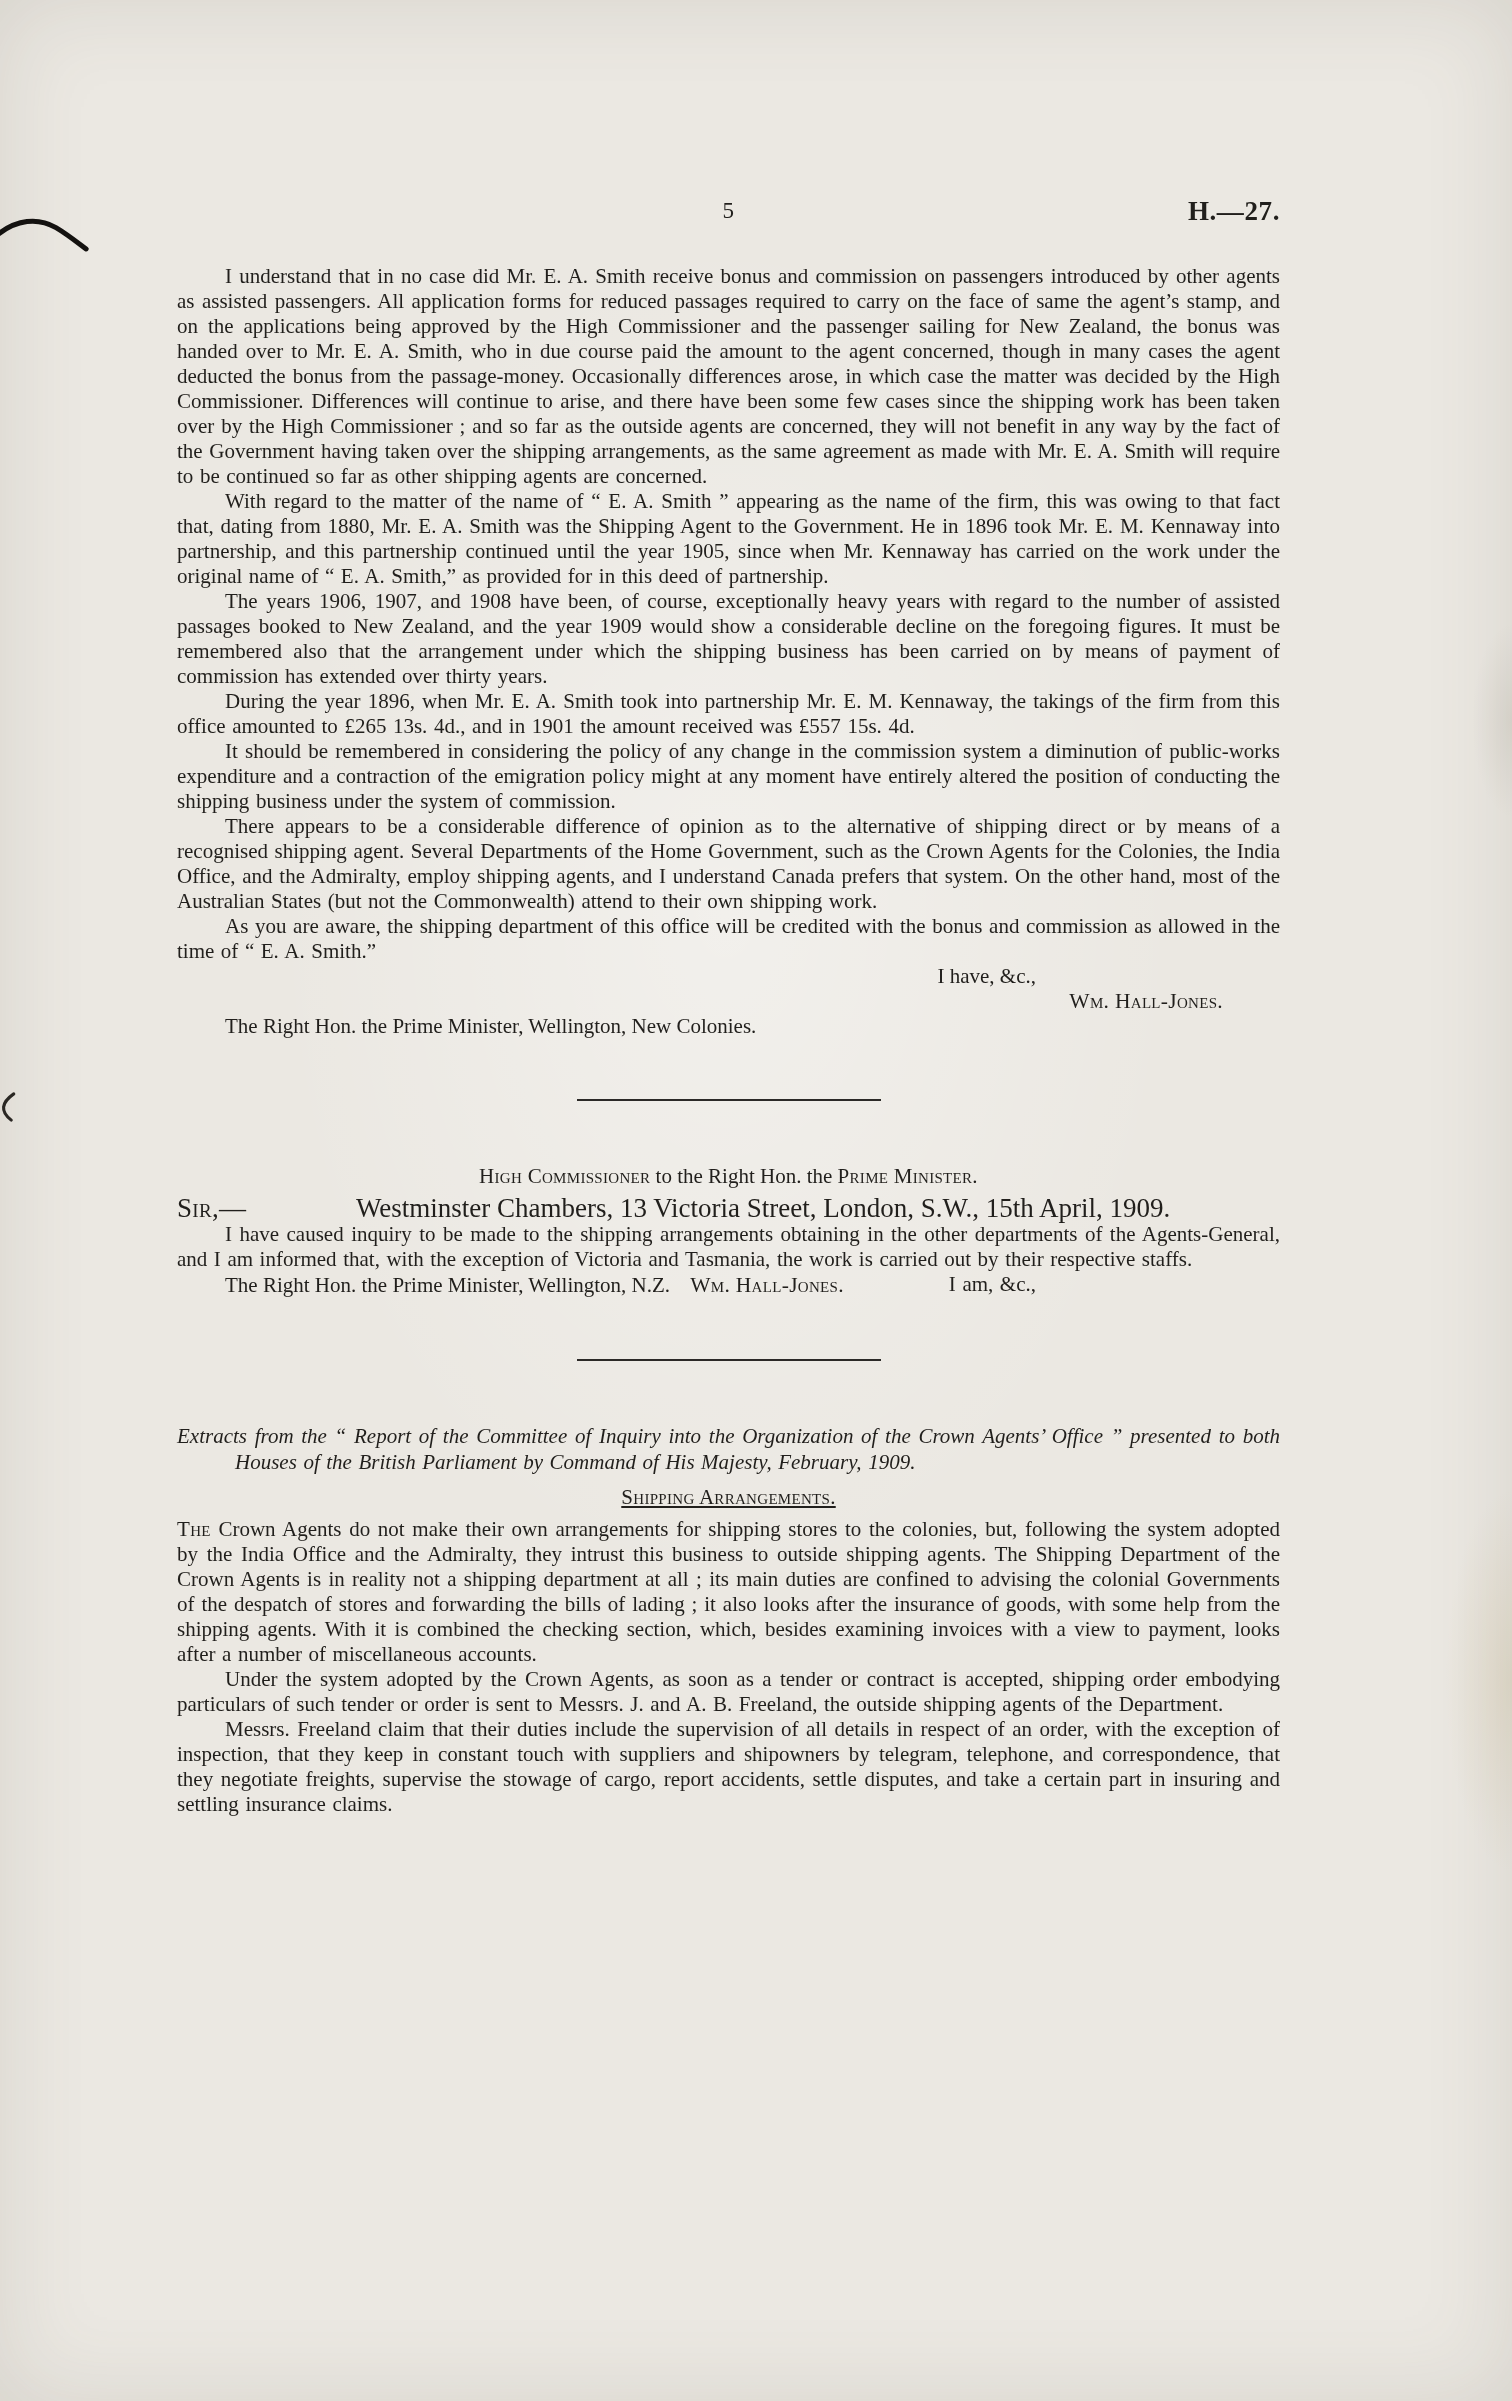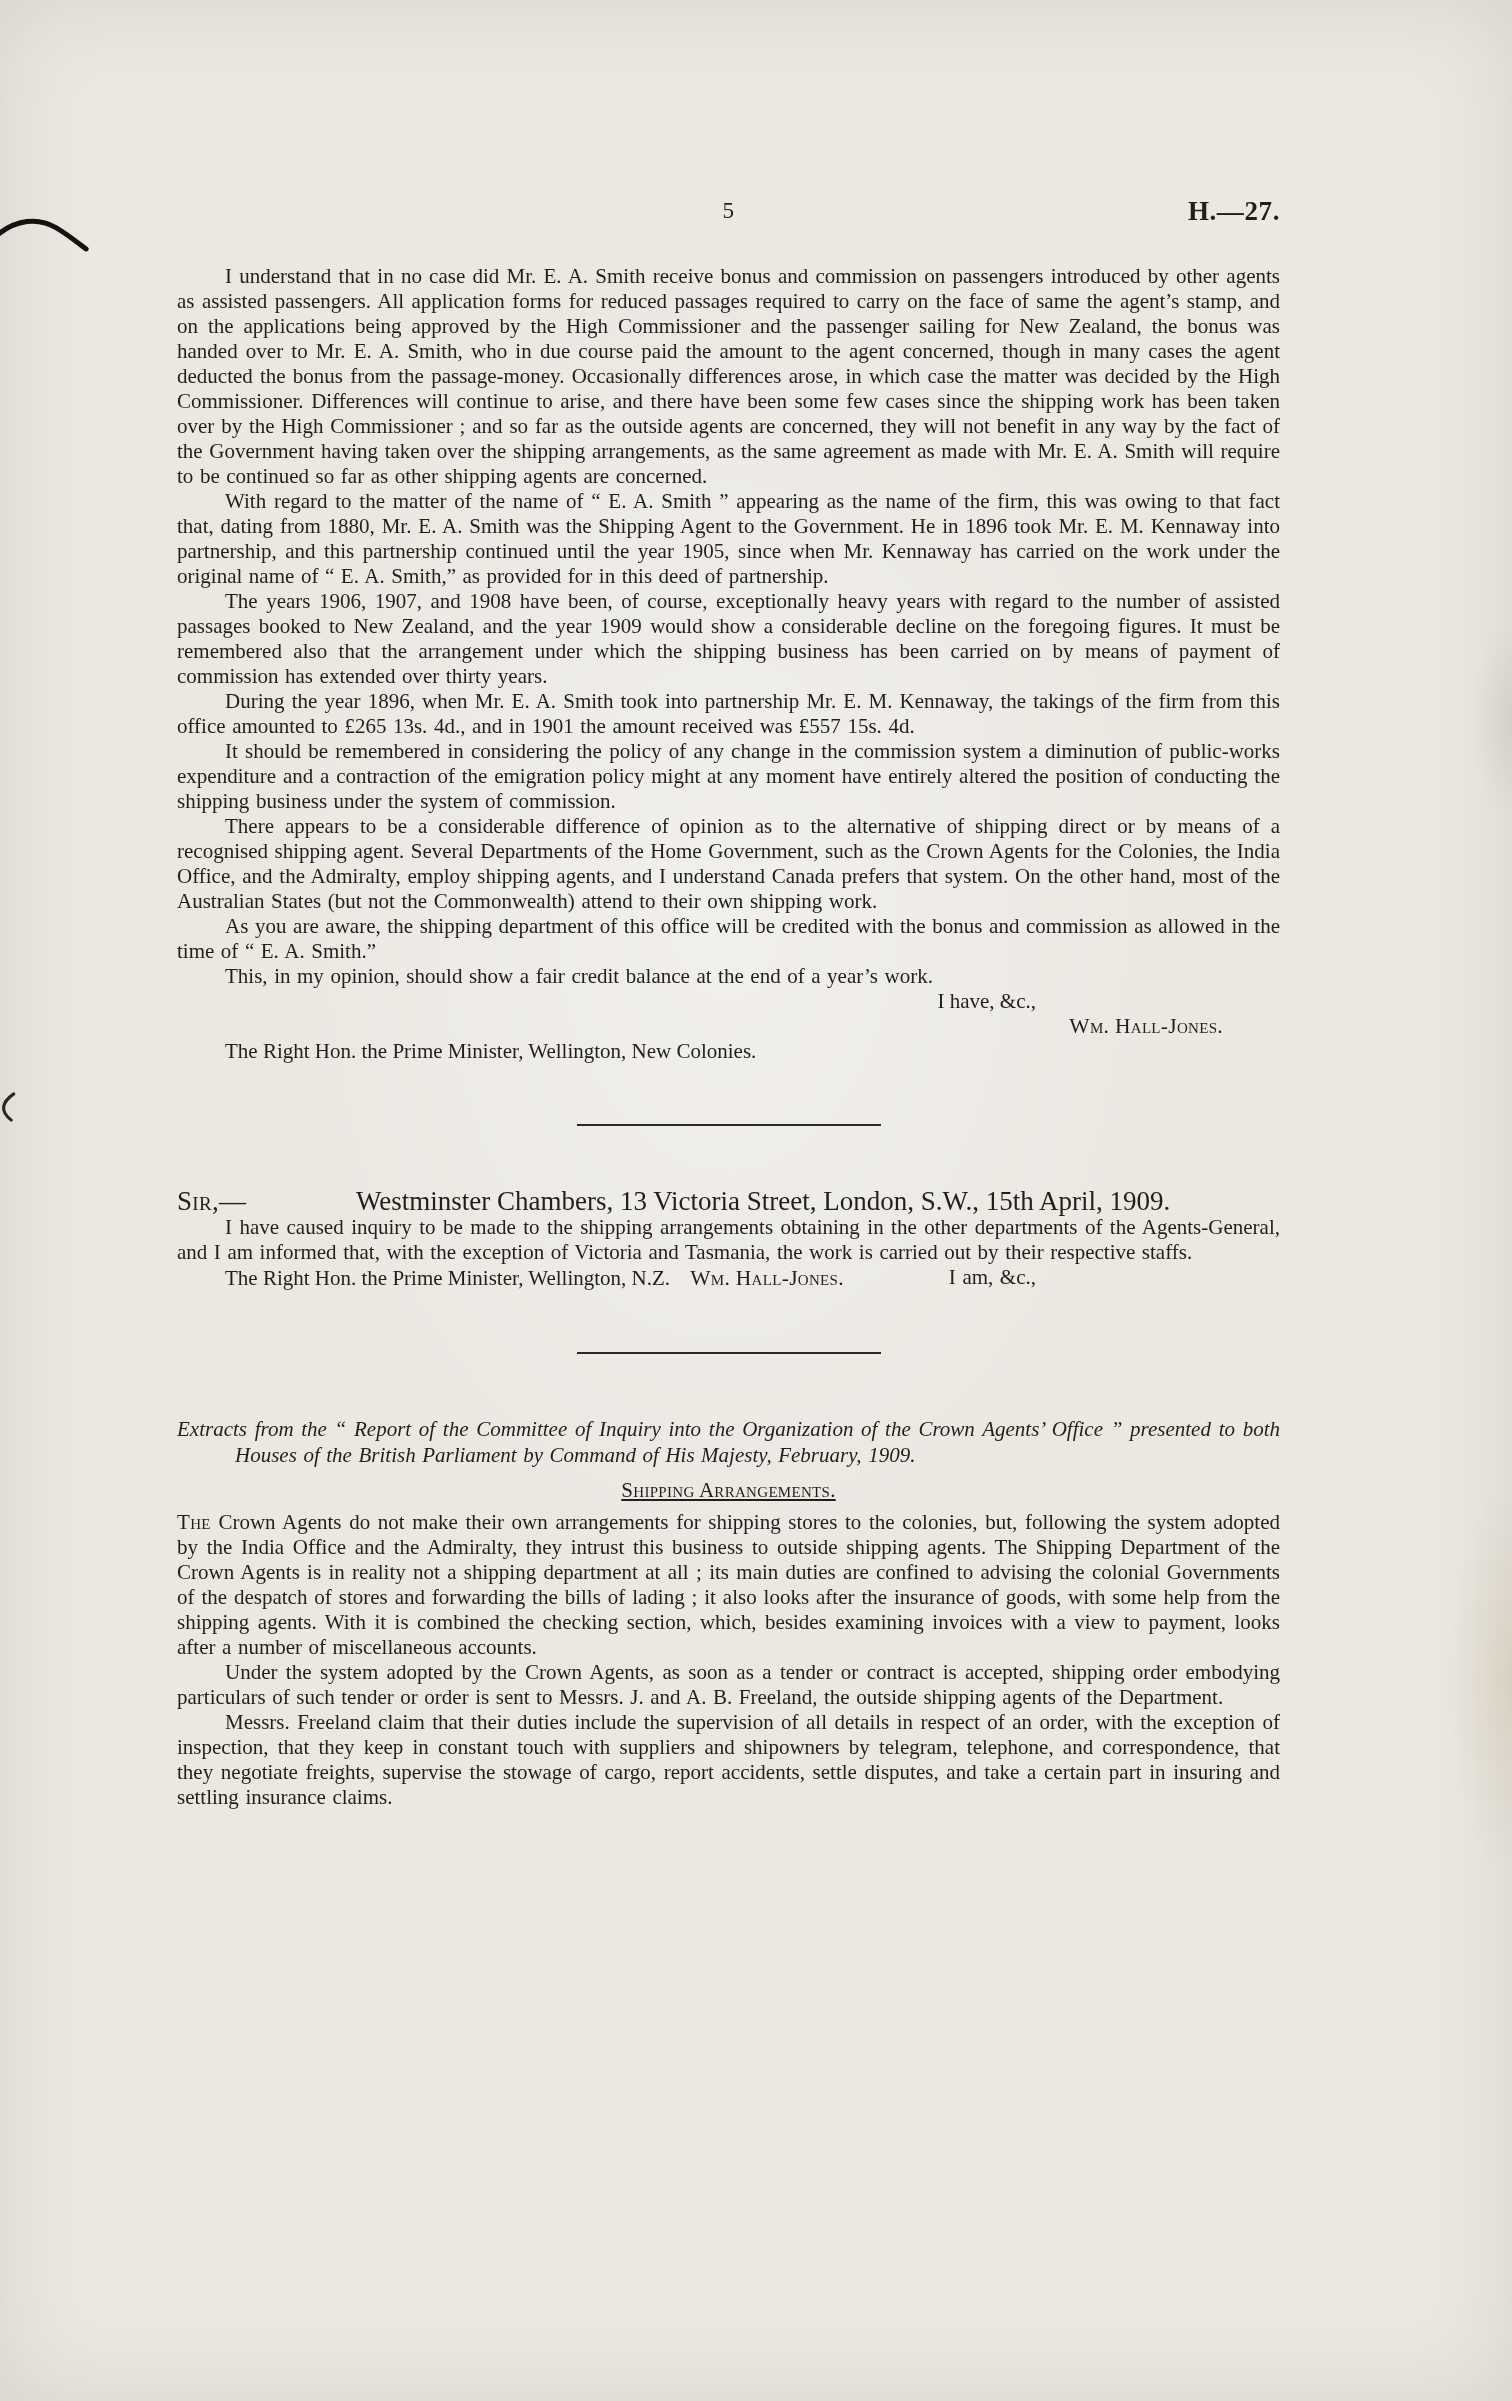--- a/index.html
+++ b/index.html
@@ -151,30 +151,32 @@
     </div>
 
     <section>
       <p class="para indent">I understand that in no case did Mr. E. A. Smith receive bonus and commission on passengers introduced by other agents as assisted passengers.  All application forms for reduced passages required to carry on the face of same the agent’s stamp, and on the applications being approved by the High Commissioner and the passenger sailing for New Zealand, the bonus was handed over to Mr. E. A. Smith, who in due course paid the amount to the agent concerned, though in many cases the agent deducted the bonus from the passage-money.  Occasionally differences arose, in which case the matter was decided by the High Commissioner.  Differences will continue to arise, and there have been some few cases since the shipping work has been taken over by the High Commissioner ; and so far as the outside agents are concerned, they will not benefit in any way by the fact of the Government having taken over the shipping arrangements, as the same agreement as made with Mr. E. A. Smith will require to be continued so far as other shipping agents are concerned.</p>
       <p class="para indent">With regard to the matter of the name of “ E. A. Smith ” appearing as the name of the firm, this was owing to that fact that, dating from 1880, Mr. E. A. Smith was the Shipping Agent to the Government.  He in 1896 took Mr. E. M. Kennaway into partnership, and this partnership continued until the year 1905, since when Mr. Kennaway has carried on the work under the original name of “ E. A. Smith,” as provided for in this deed of partnership.</p>
       <p class="para indent">The years 1906, 1907, and 1908 have been, of course, exceptionally heavy years with regard to the number of assisted passages booked to New Zealand, and the year 1909 would show a considerable decline on the foregoing figures.  It must be remembered also that the arrangement under which the shipping business has been carried on by means of payment of commission has extended over thirty years.</p>
       <p class="para indent">During the year 1896, when Mr. E. A. Smith took into partnership Mr. E. M. Kennaway, the takings of the firm from this office amounted to £265 13s. 4d., and in 1901 the amount received was £557 15s. 4d.</p>
       <p class="para indent">It should be remembered in considering the policy of any change in the commission system a diminution of public-works expenditure and a contraction of the emigration policy might at any moment have entirely altered the position of conducting the shipping business under the system of commission.</p>
       <p class="para indent">There appears to be a considerable difference of opinion as to the alternative of shipping direct or by means of a recognised shipping agent.  Several Departments of the Home Government, such as the Crown Agents for the Colonies, the India Office, and the Admiralty, employ shipping agents, and I understand Canada prefers that system.  On the other hand, most of the Australian States (but not the Commonwealth) attend to their own shipping work.</p>
       <p class="para indent">As you are aware, the shipping department of this office will be credited with the bonus and commission as allowed in the time of “ E. A. Smith.”</p>
-      <p class="para indent">This, in my opinion, should show a fair credit balance at the end of a year’s work.</p>
 
       <div class="valediction-line">I have, &amp;c.,</div>
       <div class="signature-line sc">Wm. Hall-Jones.</div>
       <div class="addressee">The Right Hon. the Prime Minister, Wellington, New Colonies.</div>
     </section>
 
     <hr class="divider">
 
     <section>
+      <div class="letter-heading">
+        <span class="sc">High Commissioner</span><span> to the Right Hon. the </span><span class="sc">Prime Minister.</span>
+      </div>
 
       <div class="dateline-row">
         <span class="sc">Sir,—</span>
         <span class="dateline">Westminster Chambers, 13 Victoria Street, London, S.W., 15th April, 1909.</span>
       </div>
 
       <p class="para indent"><span>I have caused inquiry to be made to the shipping arrangements obtaining in the other departments of the Agents-General, and I am informed that, with the exception of Victoria and Tasmania, the work is carried out by their respective staffs.</span><span class="float-val">I am, &amp;c.,</span></p>
 
       <div class="addressee-row">
         <span class="addr">The Right Hon. the Prime Minister, Wellington, N.Z.</span>

